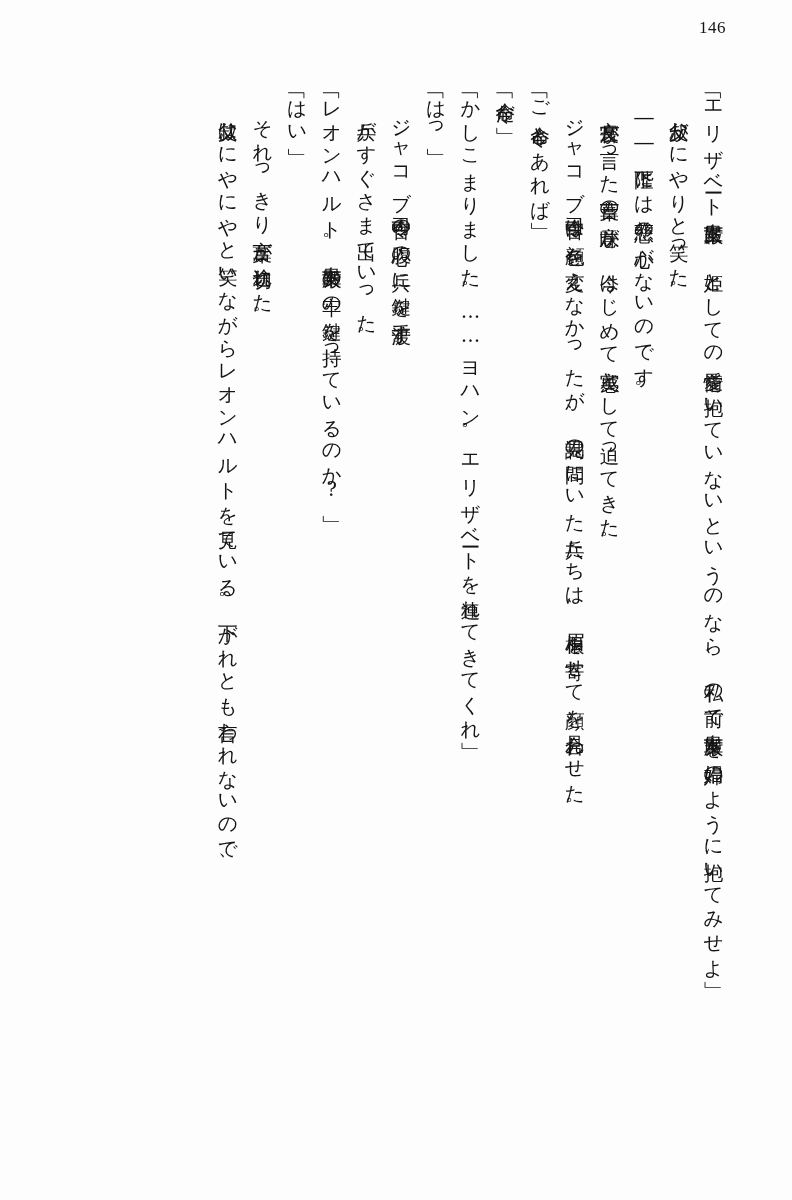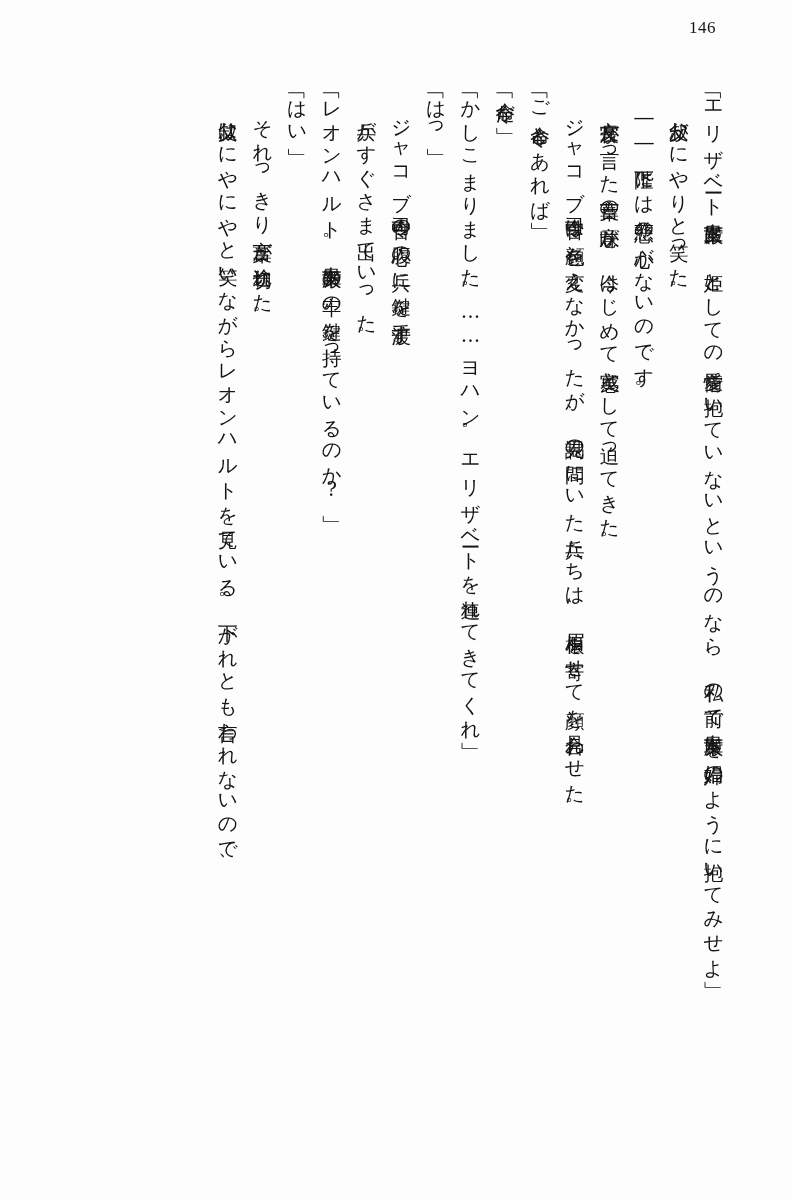--- a/index.html
+++ b/index.html
@@ -16,21 +16,21 @@
     overflow: hidden;
   }
   .page {
     position: absolute;
     inset: 0;
     background: #fdfdfd;
   }
   .page-number {
     position: absolute;
     top: 18px;
-    right: 76px;
+    right: 66px;
     font-size: 17px;
     letter-spacing: 0.5px;
     color: #151515;
     font-family: "Liberation Serif", "DejaVu Serif", serif;
   }
   .text-body {
     position: absolute;
     top: 86px;
     right: 62px;
     bottom: 40px;

